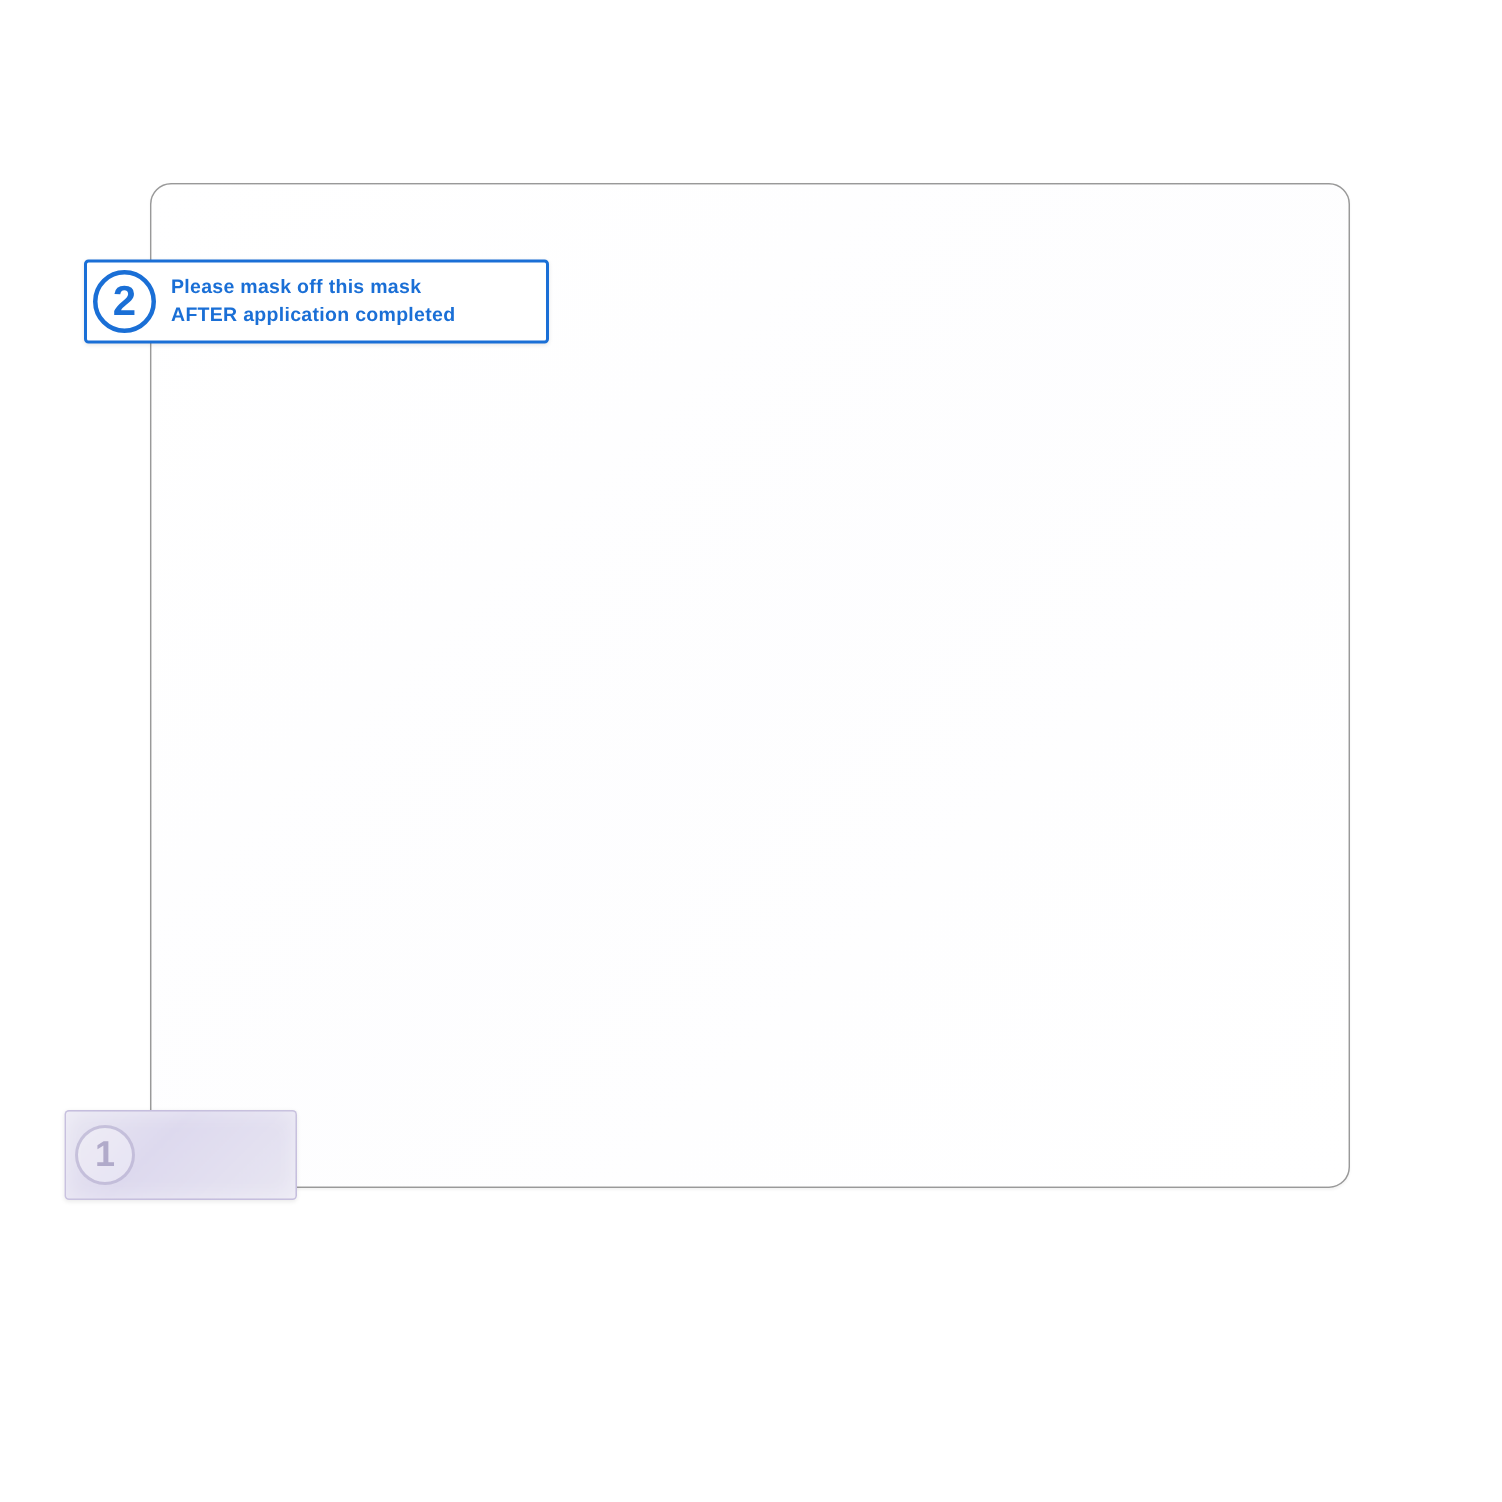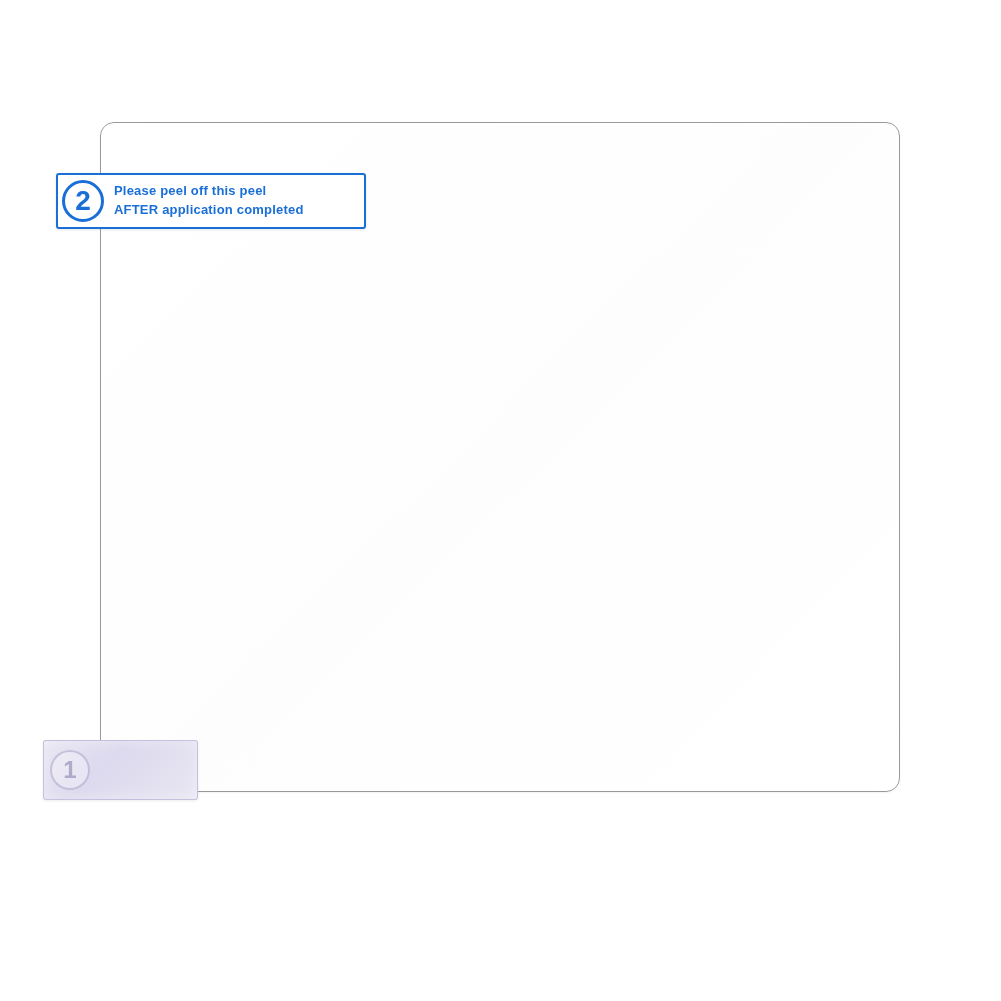--- a/index.html
+++ b/index.html
@@ -101,21 +101,21 @@
 </head>
 <body>
 
 <div class="protector"></div>
 
 <div class="tab-top">
   <div class="tab-top-circle">
     <span>2</span>
   </div>
   <div class="tab-top-text">
-    <span>Please peel off this peel</span>
+    <span>Please mask off this mask</span>
     <span>AFTER application completed</span>
   </div>
 </div>
 
 <div class="tab-bottom">
   <div class="tab-bottom-circle">
     <span>1</span>
   </div>
 </div>
 

